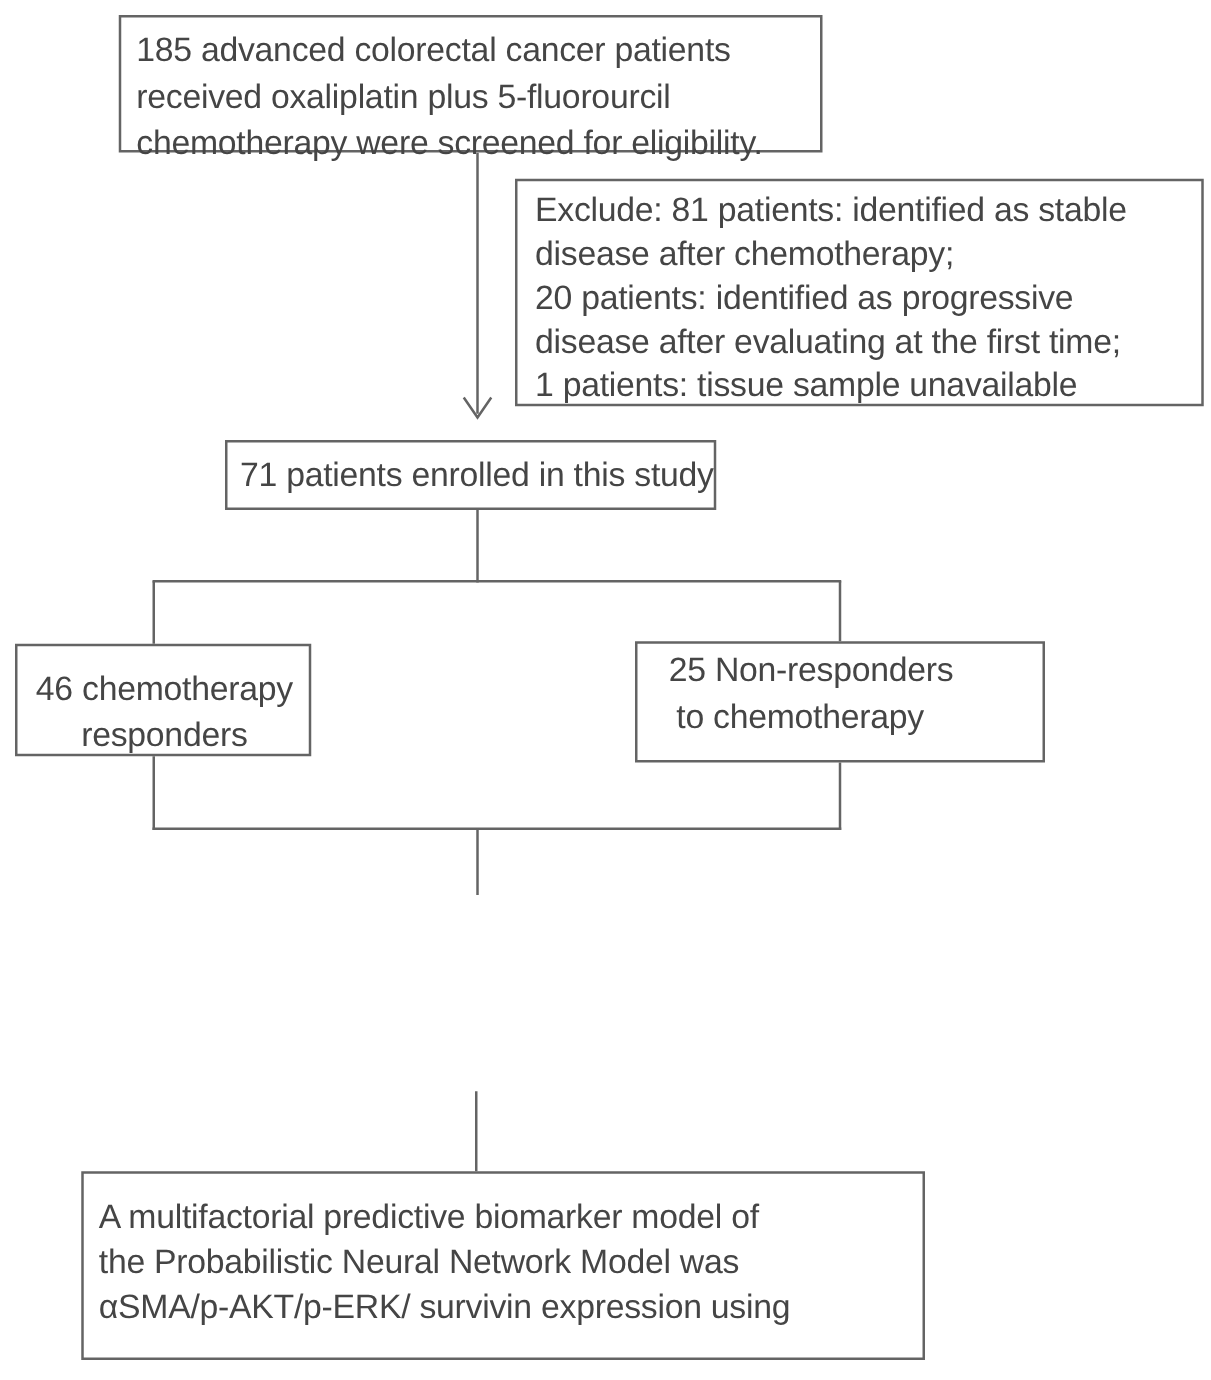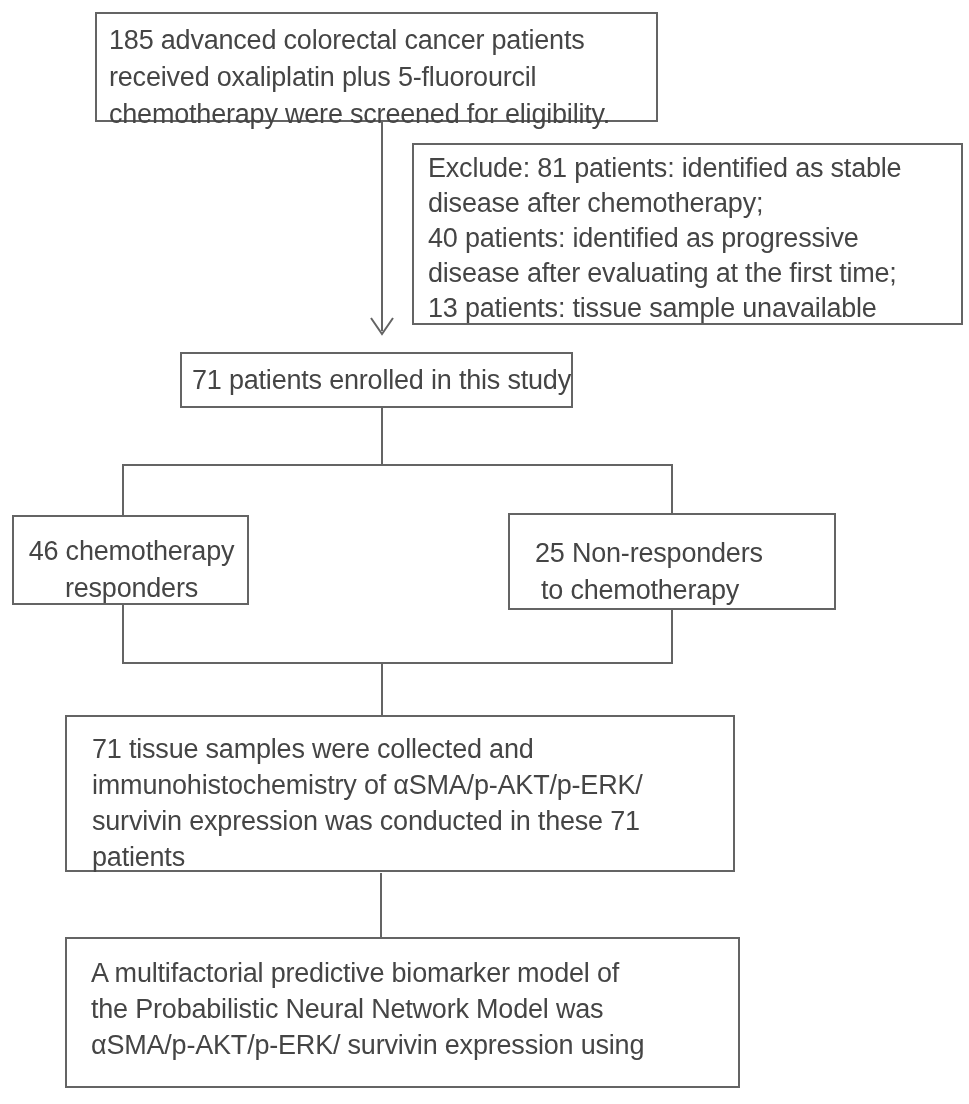--- a/index.html
+++ b/index.html
@@ -59,32 +59,32 @@
     padding-left: 10px;
   }
   .box-responders {
     left: 12px; top: 515px; width: 237px; height: 90px;
     padding: 16px 4px 0 6px;
     text-align: center;
   }
   .box-responders .tl { line-height: 37px; }
   .box-nonresponders {
     left: 508px; top: 513px; width: 328px; height: 97px;
-    padding: 20px 4px 0 25px;
+    padding: 3px 4px 0 25px;
   }
   .box-nonresponders .tl { line-height: 37px; }
   .box-nonresponders .tl.indent { margin-left: 6px; }
   .box-ihc {
     left: 65px; top: 715px; width: 670px; height: 157px;
     padding: 14px 6px 0 25px;
   }
   .box-ihc .tl { line-height: 36px; }
   .box-model {
     left: 65px; top: 937px; width: 675px; height: 151px;
-    padding: 16px 6px 0 24px;
+    padding: 16px 6px 0 12px;
   }
   .box-model .tl { line-height: 36px; }
 </style>
 </head>
 <body>
 
 <div class="canvas">
 
   <svg class="connectors" viewBox="0 0 969 1104">
     <line x1="382" y1="122" x2="382" y2="331"></line>
@@ -102,45 +102,39 @@
 
   <div class="box box-screening">
     <div class="tl">185 advanced colorectal cancer patients</div>
     <div class="tl">received oxaliplatin plus 5-fluorourcil</div>
     <div class="tl">chemotherapy were screened for eligibility.</div>
   </div>
 
   <div class="box box-exclude">
     <div class="tl">Exclude: 81 patients: identified as stable</div>
     <div class="tl">disease after chemotherapy;</div>
-    <div class="tl">40 patients: identified as progressive</div>
+    <div class="tl">20 patients: identified as progressive</div>
     <div class="tl">disease after evaluating at the first time;</div>
-    <div class="tl">13 patients: tissue sample unavailable</div>
+    <div class="tl">1 patients: tissue sample unavailable</div>
   </div>
 
   <div class="box box-enrolled">
     <div class="tl">71 patients enrolled in this study</div>
   </div>
 
   <div class="box box-responders">
     <div class="tl">46 chemotherapy</div>
     <div class="tl">responders</div>
   </div>
 
   <div class="box box-nonresponders">
     <div class="tl">25 Non-responders</div>
     <div class="tl indent">to chemotherapy</div>
   </div>
 
-  <div class="box box-ihc">
-    <div class="tl">71 tissue samples were collected and</div>
-    <div class="tl">immunohistochemistry of αSMA/p-AKT/p-ERK/</div>
-    <div class="tl">survivin expression was conducted in these 71</div>
-    <div class="tl">patients</div>
-  </div>
 
   <div class="box box-model">
     <div class="tl">A multifactorial predictive biomarker model of</div>
     <div class="tl">the Probabilistic Neural Network Model was</div>
     <div class="tl">αSMA/p-AKT/p-ERK/ survivin expression using</div>
   </div>
 
 </div>
 
 </body></html>

